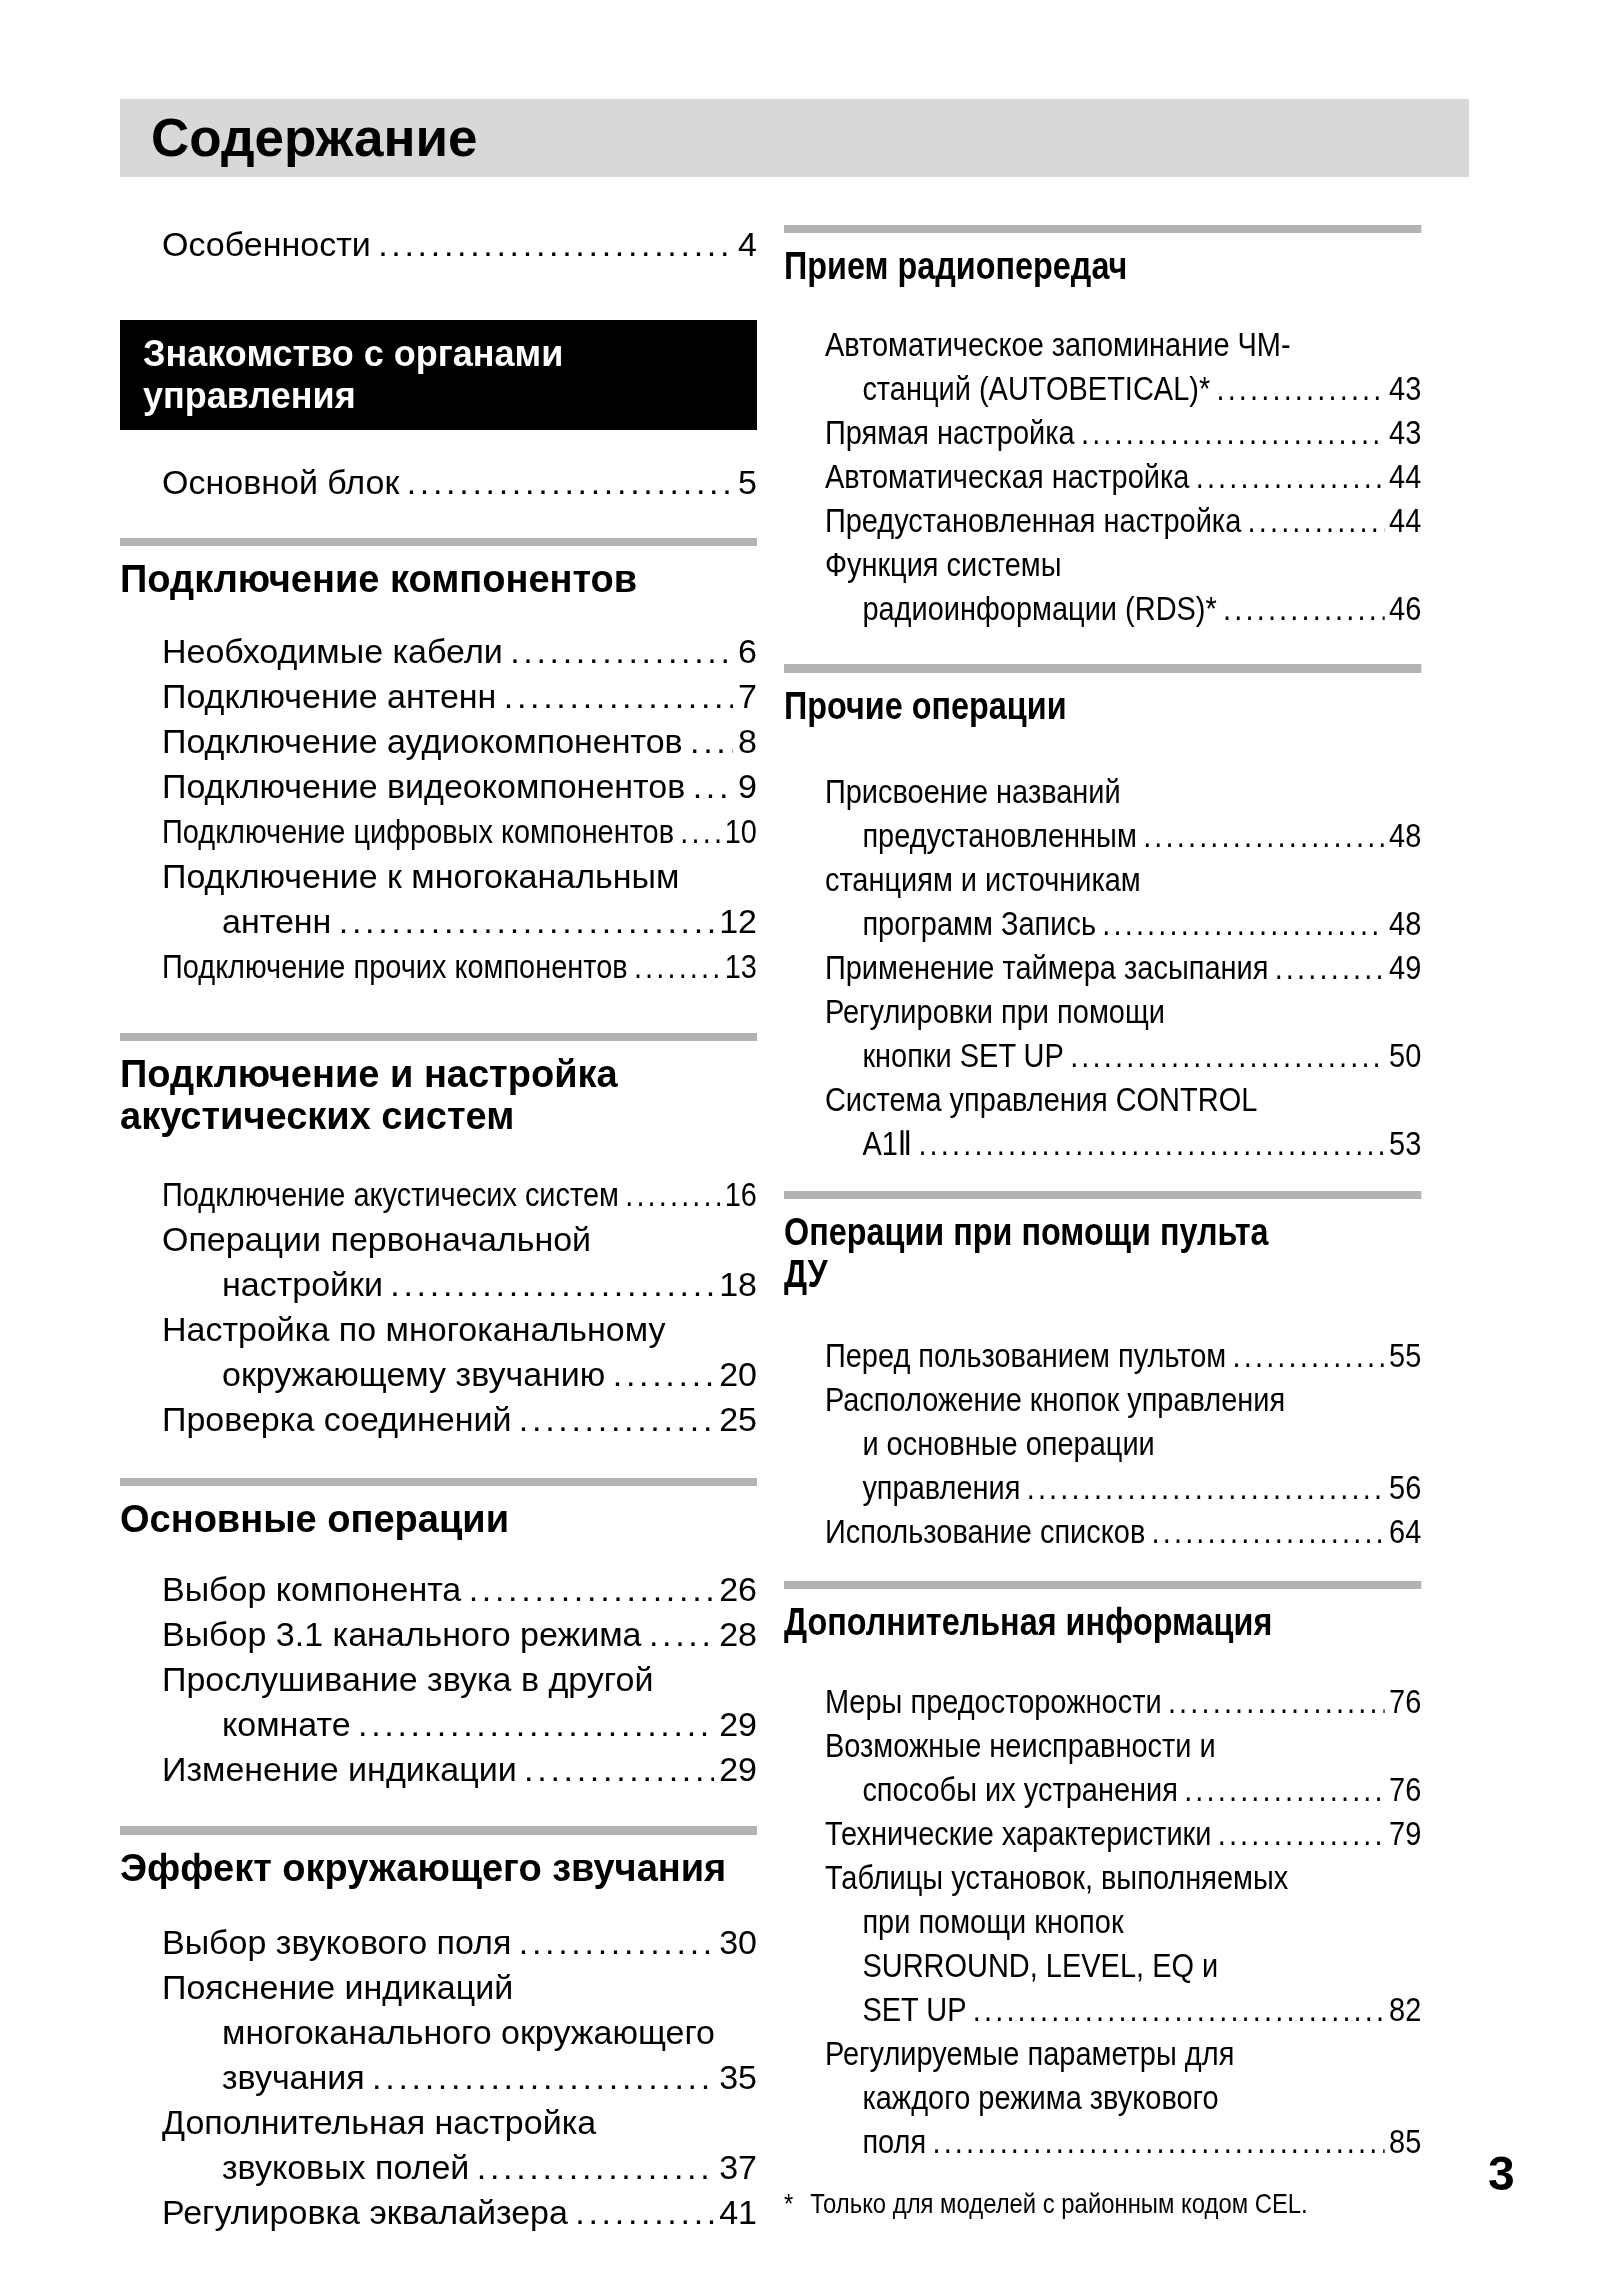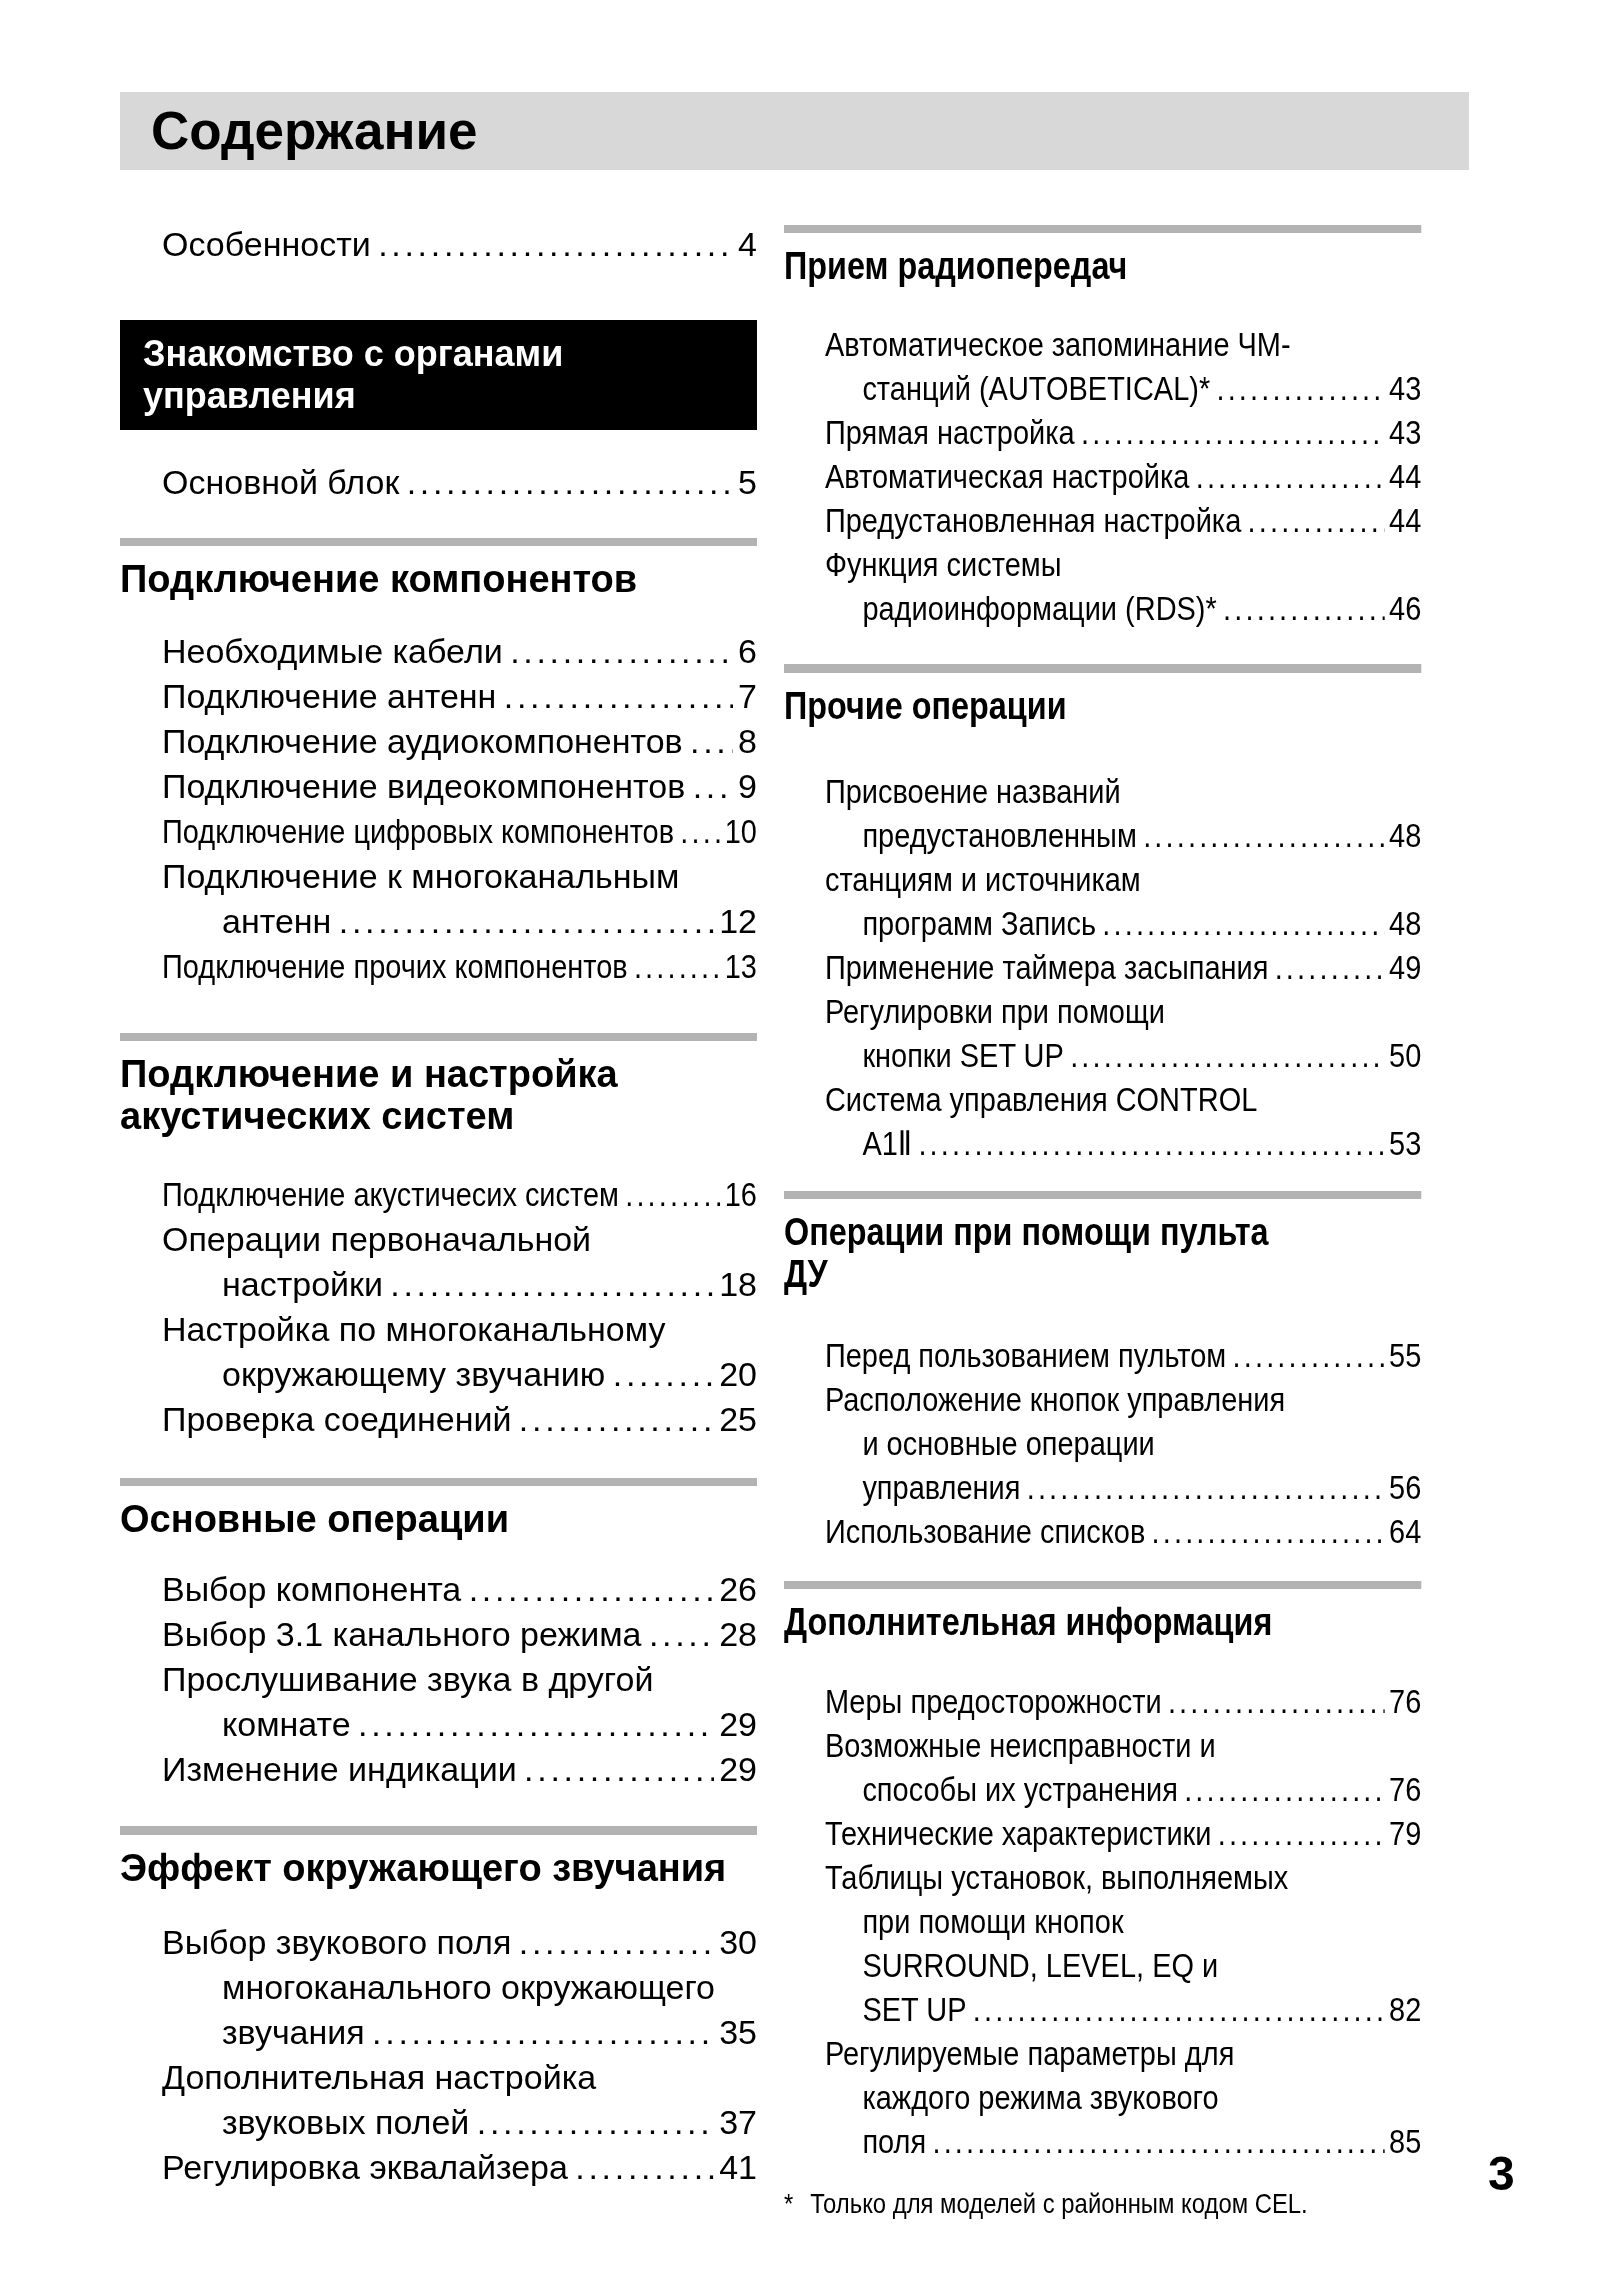--- a/index.html
+++ b/index.html
@@ -3,21 +3,21 @@
 <meta charset="utf-8">
 <style>
   html,body{margin:0;padding:0;}
   body{
     width:1615px;height:2288px;position:relative;
     background:#ffffff;color:#000;
     font-family:"Liberation Sans", sans-serif;
     overflow:hidden;
   }
   .header{
-    position:absolute;left:120px;top:92px;width:1349px;height:78px;
+    position:absolute;left:120px;top:99px;width:1349px;height:78px;
     background:var(--header-bg,#d8d8d8);
   }
   .page-title{
     font-size:53px;font-weight:bold;line-height:78px;padding-left:31px;
     letter-spacing:0px;
   }
   .col{position:absolute;top:185px;width:637px;}
   .col.left{left:120px;}
   .col.right{left:784px;margin-top:8px;}
   .scalewrap{width:748px;transform:scaleX(0.852);transform-origin:0 0;}
@@ -267,20 +267,23 @@
       </div>
       <div class="entries">
         <div class="entry">
           <div class="line">
             <span class="label">Выбор звукового поля</span>
             <span class="dots"></span>
             <span class="page">30</span>
           </div>
         </div>
         <div class="entry">
+          <div class="line">
+            <span class="label">Пояснение индикаций</span>
+          </div>
           <div class="line indent">
             <span class="label">многоканального окружающего</span>
           </div>
           <div class="line indent">
             <span class="label">звучания</span>
             <span class="dots"></span>
             <span class="page">35</span>
           </div>
         </div>
         <div class="entry">

